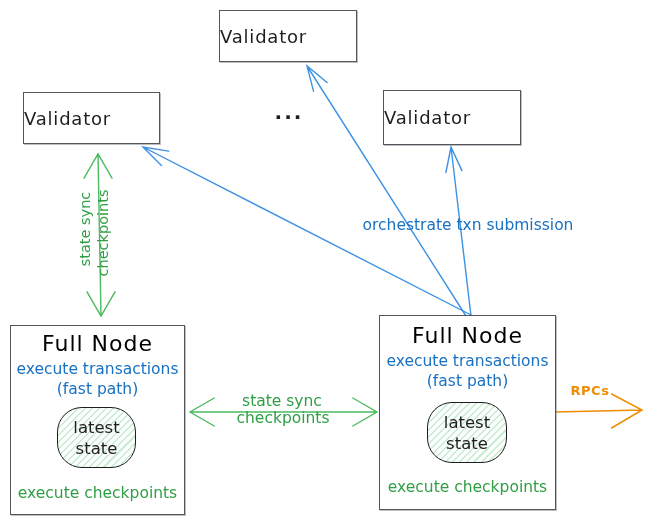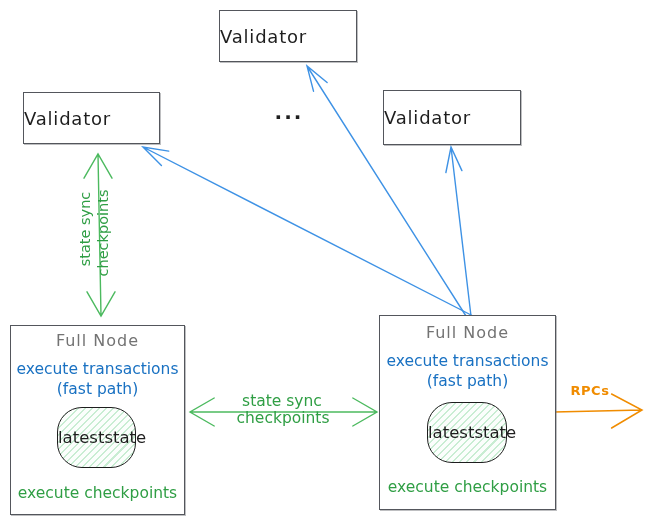--- a/index.html
+++ b/index.html
@@ -14,34 +14,34 @@
   }
   .validator{display:flex;align-items:center;justify-content:flex-start;
     font-size:18px;letter-spacing:.8px;}
   .v-top{left:219px;top:10px;width:138px;height:52px;}
   .v-left{left:23px;top:92px;width:137px;height:52px;}
   .v-right{left:383px;top:90px;width:138px;height:55px;}
   .fullnode{z-index:2;}
   .fn-left{left:10px;top:325px;width:175px;height:190px;}
   .fn-right{left:379px;top:315px;width:177px;height:195px;}
   .fn-title{position:absolute;left:0;width:100%;text-align:center;
-    font-size:16px;letter-spacing:1px;color:#737373;}
+    font-size:22px;letter-spacing:1px;color:#000000;}
   .fn-cap{position:absolute;left:0;width:100%;text-align:center;
     font-size:15.5px;color:#1971c2;line-height:20px;}
   .fn-footer{position:absolute;left:0;width:100%;text-align:center;
     font-size:15.5px;color:#2f9e44;}
   .fn-left .fn-title{top:5px;} .fn-left .cap1{top:33px;} .fn-left .cap2{top:53px;}
   .fn-left .fn-footer{top:158px;}
   .fn-right .fn-title{top:7px;} .fn-right .cap1{top:35px;} .fn-right .cap2{top:55px;}
   .fn-right .fn-footer{top:162px;}
   .statebox{
     position:absolute;box-sizing:border-box;border:1.7px solid #1e1e1e;border-radius:25px;
     background-color:#fbfefc;
     background-image:repeating-linear-gradient(135deg,rgba(255,255,255,0) 0px,rgba(255,255,255,0) 3.5px,#c9edd3 3.5px,#c9edd3 5px);
-    display:flex;align-items:center;justify-content:flex-start;
+    display:flex;flex-direction:column;align-items:center;justify-content:center;
     font-size:16.5px;line-height:21px;color:#1e1e1e;
   }
   .fn-left .statebox{left:46px;top:81px;width:79px;height:61px;}
   .fn-right .statebox{left:47px;top:86px;width:80px;height:61px;}
   .lbl{position:absolute;z-index:3;text-align:center;white-space:nowrap;}
   .lbl-green{color:#2f9e44;}
   .lbl-blue{color:#1971c2;}
   .lbl-orange{color:#f08c00;font-weight:bold;}
   .rot{transform:rotate(-90deg);}
   .vlbl1{left:35px;top:221px;width:100px;font-size:14.5px;}
@@ -115,16 +115,17 @@
     </div>
     <div class="fn-footer">execute checkpoints</div>
   </div>
 
   <div class="lbl lbl-green rot vlbl1">state sync</div>
   <div class="lbl lbl-green rot vlbl2">checkpoints</div>
 
   <div class="lbl lbl-green hlbl1">state sync</div>
   <div class="lbl lbl-green hlbl2">checkpoints</div>
 
+  <div class="lbl lbl-blue orch">orchestrate txn submission</div>
 
   <div class="lbl lbl-orange rpcs">RPCs</div>
 
 </div>
 
 </body></html>

